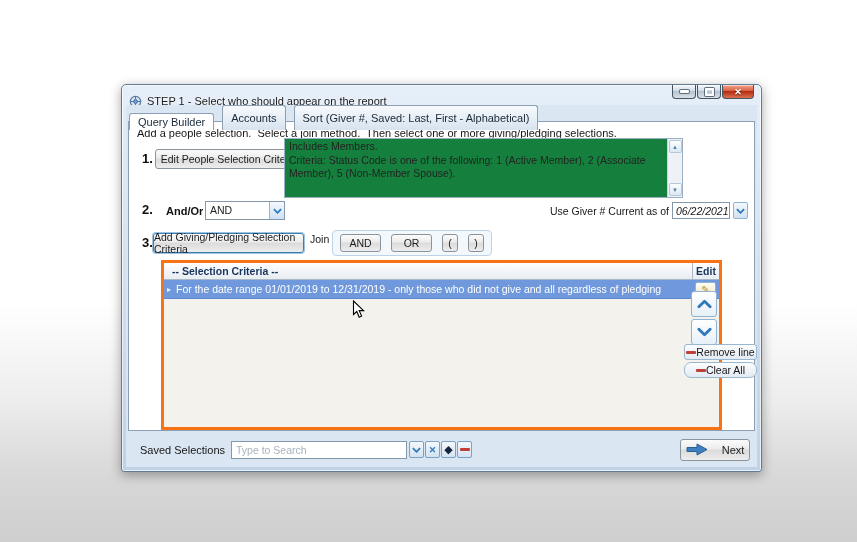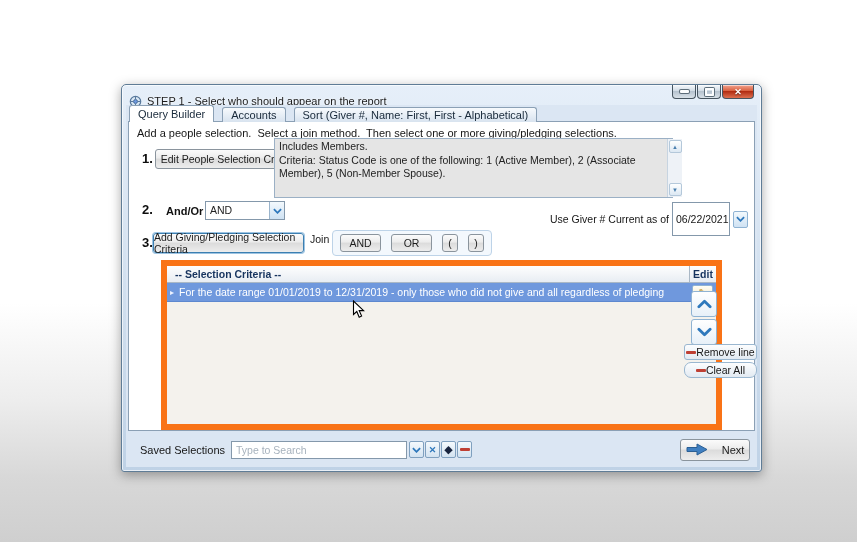--- a/index.html
+++ b/index.html
@@ -26,66 +26,66 @@
   }
   .wbtn.min, .wbtn.max { width:24px; background:linear-gradient(#f5f8fb,#d2dce5 45%,#b6c3cf 50%,#d9e1e8); }
   .wbtn.close { width:32px; background:linear-gradient(#f3a38f,#d9603f 45%,#b22d12 50%,#dd6f4f);
     color:#fff; font-size:9px; font-weight:bold; text-shadow:0 1px 1px rgba(0,0,0,.5); }
   .minbar { width:9px; height:3px; background:#fcfdfe; box-shadow:0 0 0 1px #5d6d79; border-radius:1px; }
   .maxsq { width:9px; height:8px; border:2px solid #fcfdfe; box-shadow:0 0 0 1px #5d6d79; border-radius:1px; }
   
   .client { position:absolute; left:4px; right:4px; top:20px; bottom:4px; background:#dbe6f3; }
   .tabs { position:absolute; left:3px; top:0; display:flex; align-items:flex-end; gap:8px; z-index:2; }
   .tab {
-    font-size:11px; color:#18293a; padding:2px 8px; height:15px;
+    font-size:11px; color:#18293a; padding:2px 8px; height:25px;
     border:1px solid #8ba0b5; border-bottom:none; border-radius:3px 3px 0 0;
     background:linear-gradient(#f7fafd,#d8e3ef); display:flex; align-items:center; white-space:nowrap;
   }
   .tab.active { background:#fff; height:17px; z-index:3; }
   .panel { position:absolute; left:2px; right:2px; top:16px; bottom:36px; background:#fff; border:1px solid #8ba0b5; }
   .instruction { position:absolute; left:8px; top:5px; font-size:11px; color:#161616; white-space:pre-wrap; }
   .num { position:absolute; font-size:13px; font-weight:bold; color:#0d0d0d; }
   #num1 { left:13px; top:29px; } #num2 { left:13px; top:80px; } #num3 { left:13px; top:113px; }
   
   .btn {
     background:linear-gradient(#fbfbfb,#ececec 45%,#dbdbdb 50%,#ededed);
     border:1px solid #8a949d; border-radius:3px; font-size:10.5px; color:#1c1c1c;
     display:flex; align-items:center; justify-content:center; cursor:default;
   }
   .btn-edit-people { position:absolute; left:26px; top:27px; width:148px; height:20px; }
   .summary {
-    position:absolute; left:145px; top:16px; width:399px; height:60px;
-    border:1px solid #9bb0c5; background:#e5e5e5; font-size:10.5px; color:#222;
+    position:absolute; left:155px; top:16px; width:399px; height:60px;
+    border:1px solid #9bb0c5; background:#15803d; font-size:10.5px; color:#222;
     line-height:1.3; padding:1px 20px 1px 4px; white-space:pre-line; overflow:hidden;
   }
   .summary-scroll {
     position:absolute; right:0; top:0; bottom:0; width:15px; background:#eef2f7;
     border-left:1px solid #c7d4e1; display:flex; flex-direction:column; justify-content:space-between; align-items:center;
   }
   .scroll-btn {
     width:13px; height:13px; margin:1px 0; border:1px solid #b4c8da; border-radius:2px;
     background:linear-gradient(#feffff,#dce8f3); color:#4a7fae; font-size:6px;
     display:flex; align-items:center; justify-content:center;
   }
   .andor-label { position:absolute; left:37px; top:83px; font-size:11px; font-weight:bold; color:#111; }
   .combo { position:absolute; left:76px; top:79px; width:80px; height:19px; display:flex; border:1px solid #8498ab; background:#fff; }
   .combo-text { flex:1; font-size:10.5px; padding:2px 4px; color:#222; }
   .combo-btn { width:15px; border-left:1px solid #9ab4cc; background:linear-gradient(#f3f9fd,#cfe2f3); display:flex; align-items:center; justify-content:center; }
   .giver-row { position:absolute; right:6px; top:80px; display:flex; align-items:center; gap:3px; font-size:10.5px; color:#161616; }
-  .date-box { width:58px; height:34px; border:1px solid #8498ab; background:#fff; display:flex; align-items:center; padding:0 3px; font-size:10.5px; }
+  .date-box { width:58px; height:17px; border:1px solid #8498ab; background:#fff; display:flex; align-items:center; padding:0 3px; font-size:10.5px;font-style:italic; }
   .date-btn { width:15px; height:17px; border:1px solid #8fb3d3; border-radius:2px; background:linear-gradient(#f3f9fd,#cfe2f3); display:flex; align-items:center; justify-content:center; }
   .btn-add-giving { position:absolute; left:24px; top:111px; width:151px; height:20px; border-color:#3c7fb1; box-shadow:0 0 0 1px #9ec4e2; }
   .join-label { position:absolute; left:181px; top:111px; font-size:10.5px; color:#161616; }
   .join-group {
     position:absolute; left:203px; top:108px; height:26px; display:flex; align-items:center; gap:10px;
     padding:0 7px; border:1px solid #bdd3e8; border-radius:4px; background:#f3f8fd;
   }
   .jbtn { width:41px; height:18px; } .jbtn.paren { width:16px; }
   
-  .grid { position:absolute; left:32px; top:138px; width:561px; height:170px; border:6px solid #f97316; background:#f4f2ed; }
+  .grid { position:absolute; left:32px; top:138px; width:561px; height:170px; border:3px solid #f97316; background:#f4f2ed; }
   .grid-head { display:flex; height:17px; background:linear-gradient(#fefefe,#e8edf3); border-bottom:1px solid #aab8c6; }
   .gh-main { flex:1; font-size:10.5px; font-weight:bold; color:#16335e; padding:2px 0 0 8px; }
   .gh-edit { width:27px; border-left:1px solid #aab8c6; font-size:10.5px; font-weight:bold; color:#16335e; text-align:center; padding-top:2px; }
   .grid-row { display:flex; height:19px; align-items:center; background:#6f98dd; border-bottom:1px solid #5d88cf; }
   .row-marker { width:12px; padding-left:3px; font-size:8px; color:#eef3ff; }
   .row-text { flex:1; font-size:10.5px; color:#fff; white-space:nowrap; overflow:hidden; }
   .row-edit { width:27px; display:flex; justify-content:center; }
   .pencil-btn { width:21px; height:15px; border:1px solid #8fb3d3; border-radius:2px;
     background:linear-gradient(#fffdf4,#efe5c6); color:#b8912f; font-size:10px;
     display:flex; align-items:center; justify-content:center; }
@@ -139,21 +139,21 @@
     <div class="client">
 
       <div class="tabs">
         <div class="tab active">
             <span>Query Builder</span>
           </div>
         <div class="tab">
             <span>Accounts</span>
           </div>
         <div class="tab">
-            <span>Sort (Giver #, Name: First, First - Alphabetical)</span>
+            <span>Sort (Giver #, Saved: Last, First - Alphabetical)</span>
           </div>
       </div>
 
       <div class="panel">
 
         <div class="instruction">Add a people selection.  Select a join method.  Then select one or more giving/pledging selections.</div>
 
         <div class="num" id="num1">1.</div>
         <div class="btn btn-edit-people">
           <span>Edit People Selection Criteria</span>

